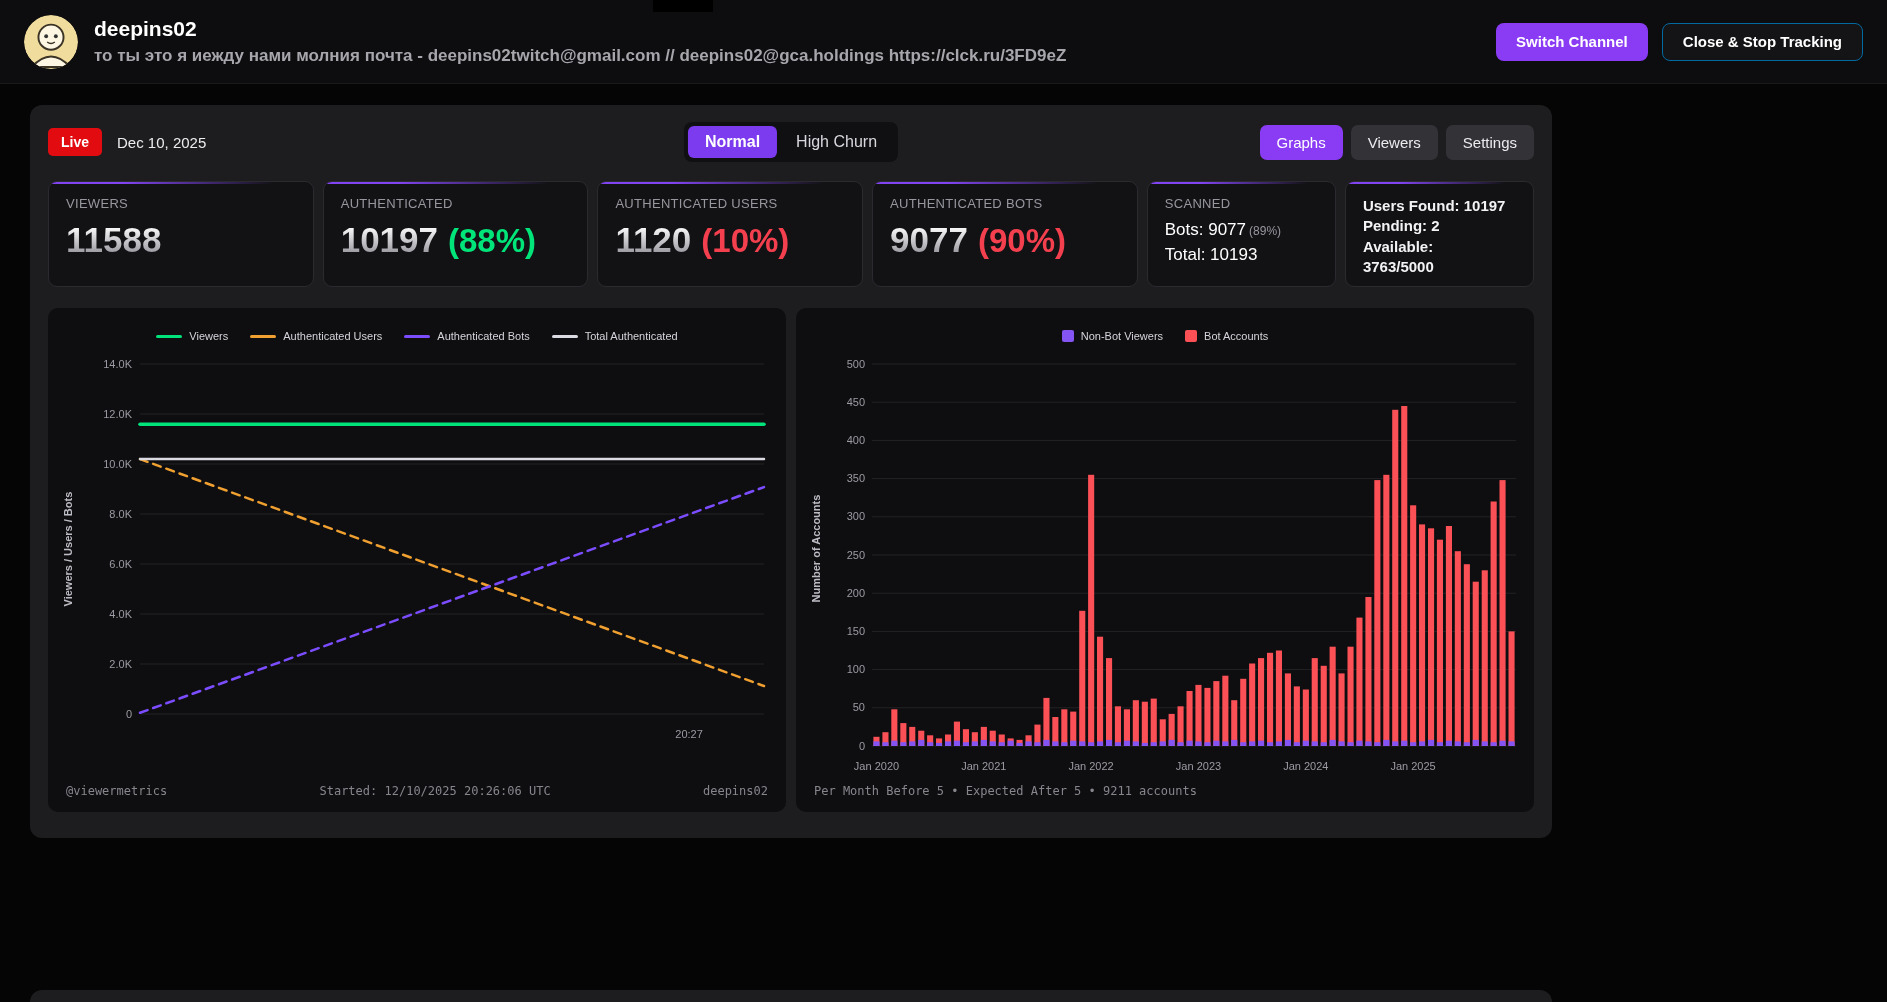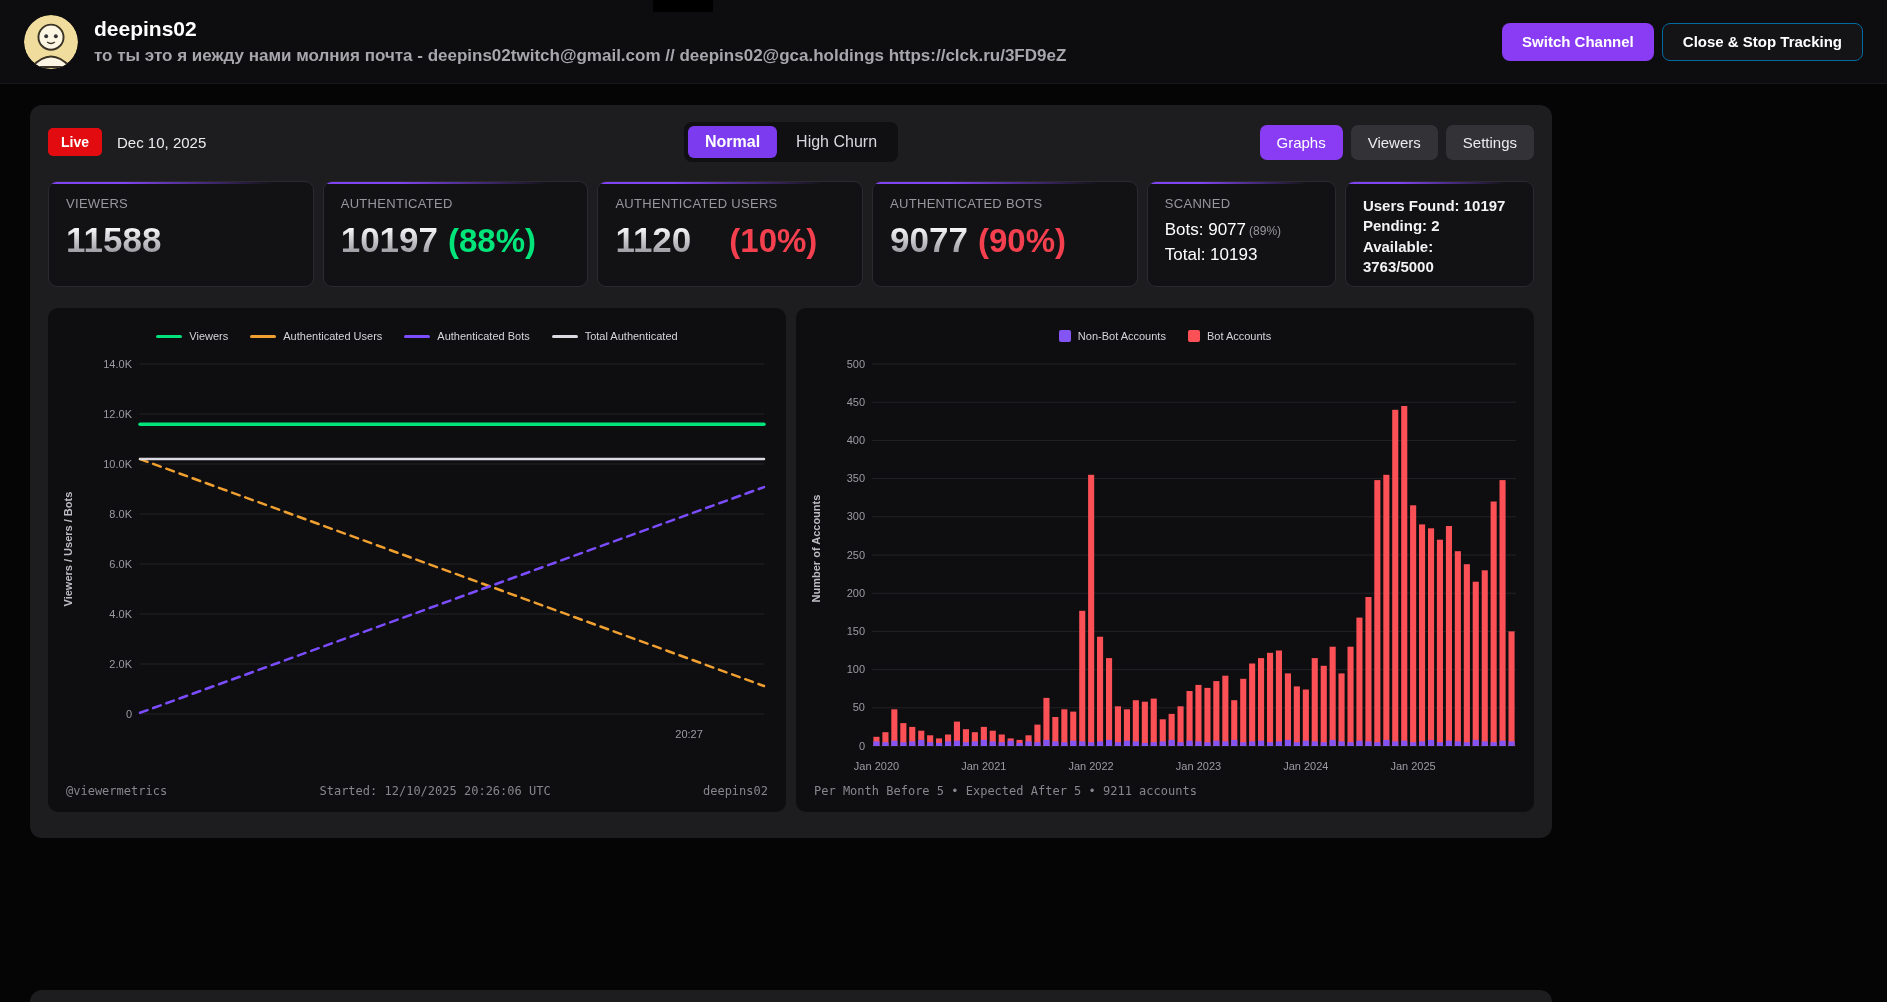--- a/index.html
+++ b/index.html
@@ -6,21 +6,21 @@
   html,body{width:1887px;height:1002px;overflow:hidden}
   body{background:#050506;font-family:"Liberation Sans",sans-serif;color:#e9e9ec;position:relative}
 
   
   header{height:84px;background:#0d0d0f;border-bottom:1px solid #1a1a1d;display:flex;align-items:center;padding:0 24px;gap:16px;position:relative}
   .notch{position:absolute;top:0;left:653px;width:60px;height:12px;background:#000}
   .avatar{width:54px;height:54px;border-radius:50%;overflow:hidden;flex:0 0 auto}
   .head-text{display:flex;flex-direction:column;gap:5px}
   .channel-title{font-size:21px;font-weight:bold;color:#ffffff}
   .channel-sub{font-size:17px;font-weight:600;color:#a6a6ac}
-  .head-actions{margin-left:auto;display:flex;gap:8px}
+  .head-actions{margin-left:auto;display:flex;gap:14px}
   .btn{height:38px;padding:0 20px;border-radius:8px;font-size:15px;font-weight:bold;border:none;cursor:pointer;font-family:inherit}
   .btn-purple{background:#8a3cf5;color:#fff}
   .btn-dark{background:#141417;color:#fff;border:1px solid #0369a1}
 
   
   .panel{position:absolute;left:30px;top:105px;width:1522px;height:733px;background:#1d1d20;border-radius:12px;padding:18px}
   .bottom-sliver{top:990px;height:40px;padding:0}
 
   
   .controls{display:flex;align-items:center;height:38px;margin-bottom:20px;position:relative}
@@ -120,21 +120,21 @@
       <div class="card-label">AUTHENTICATED</div>
       <div class="card-value-row">
         <span class="card-value">10197</span>
         <span class="card-pct" style="color: rgb(0, 229, 122);">(88%)</span>
       </div>
     </div>
     <div class="card card-lg">
       <div class="card-label">AUTHENTICATED USERS</div>
       <div class="card-value-row">
         <span class="card-value">1120</span>
-        <span class="card-pct" style="color: rgb(244, 64, 78); margin-left: 28px;">(10%)</span>
+        <span class="card-pct" style="color: rgb(244, 64, 78);">(10%)</span>
       </div>
     </div>
     <div class="card card-lg">
       <div class="card-label">AUTHENTICATED BOTS</div>
       <div class="card-value-row">
         <span class="card-value">9077</span>
         <span class="card-pct" style="color: rgb(244, 64, 78);">(90%)</span>
       </div>
     </div>
     <div class="card card-sm">
@@ -205,21 +205,21 @@
         <span>@viewermetrics</span>
         <span>Started: 12/10/2025 20:26:06 UTC</span>
         <span>deepins02</span>
       </div>
     </section>
 
     <section class="chart-panel">
       <div class="legend" id="bar-legend">
           <span class="legend-item">
             <span class="sw-box" style="background:#8455f2"></span>
-            <span class="legend-label">Non-Bot Accounts</span>
+            <span class="legend-label">Non-Bot Viewers</span>
           </span>
           <span class="legend-item">
             <span class="sw-box" style="background:#fb5056"></span>
             <span class="legend-label">Bot Accounts</span>
           </span>
         </div>
       <div class="chart-wrap">
         <span class="ylabel">Number of Accounts</span>
         <div class="chart-box" id="bar-chart">
             <svg width="692" height="430" viewBox="0 0 692 430">

